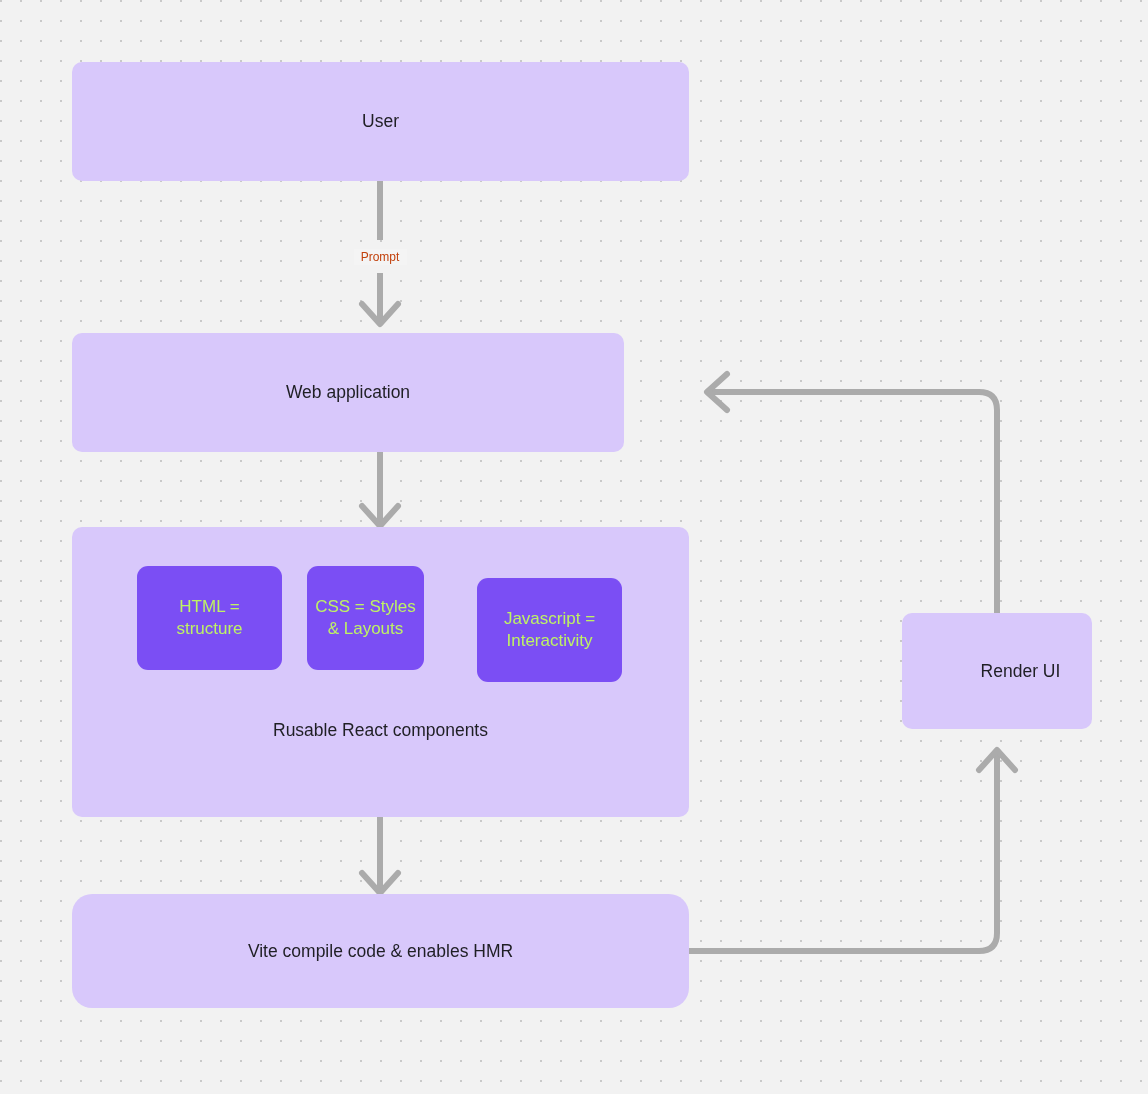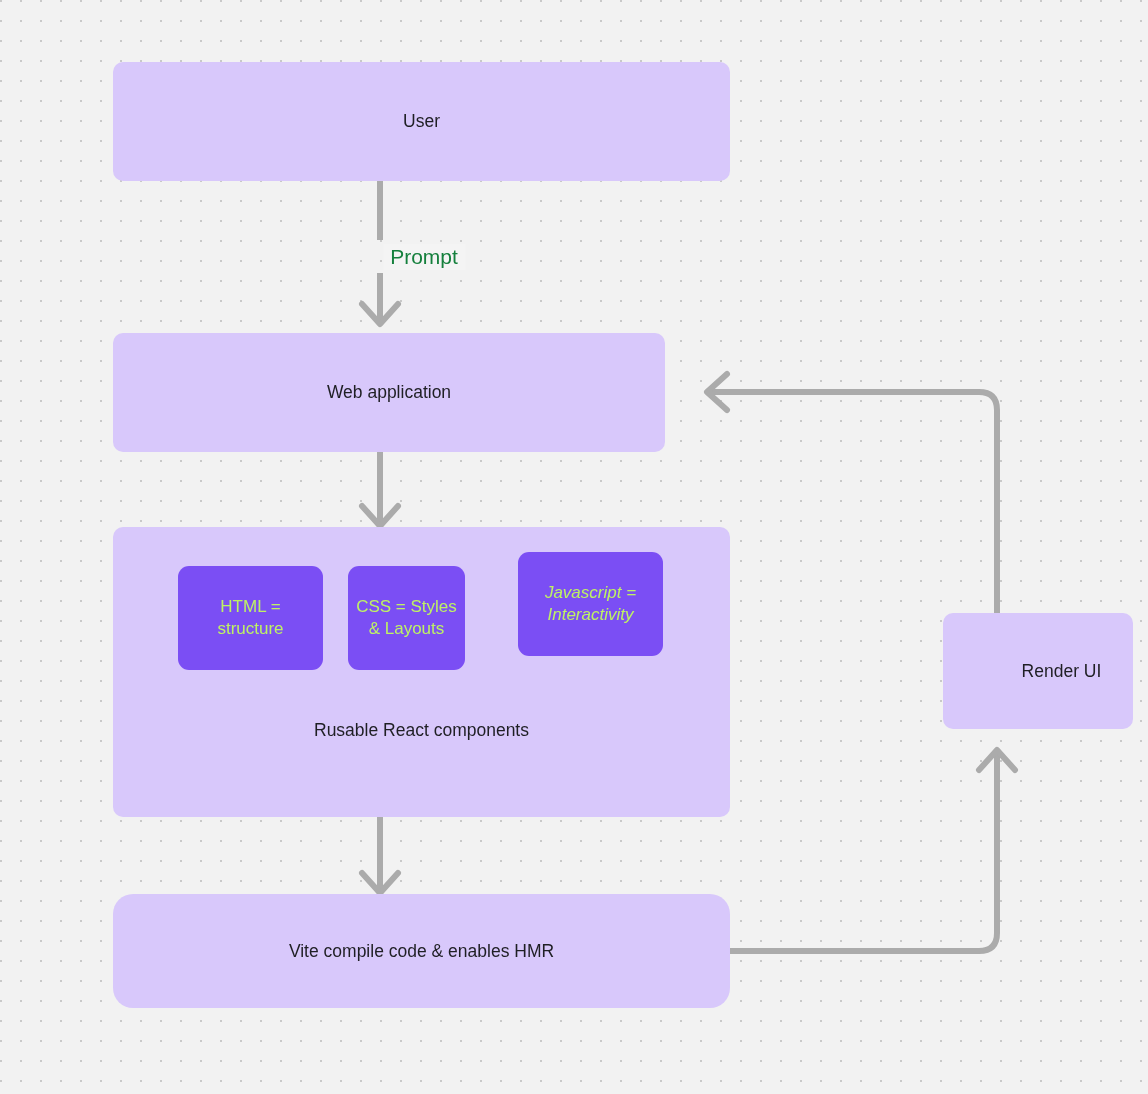--- a/index.html
+++ b/index.html
@@ -30,21 +30,20 @@
     justify-content: center;
     text-align: center;
     border-radius: 10px;
     line-height: 1.28;
   }
 
   .node-light {
     background: #d8c8fb;
     color: #1f1f24;
     font-size: 17.5px;
-    margin-left: 41px;
   }
 
   .node-dark {
     background: #7b4ef4;
     color: #bef264;
     font-size: 17px;
     border-radius: 11px;
   }
 
   
@@ -85,24 +84,23 @@
     stroke-linecap: round;
     stroke-linejoin: round;
   }
 
   
   .edge-label {
     position: absolute;
     transform: translate(-50%, -50%);
     background: #f4f4f4;
     padding: 1px 7px;
-    font-size: 21px;
-    color: #15803d;
+    font-size: 12px;
+    color: #c2410c;
     white-space: nowrap;
-    margin-left: 44px;
   }
 </style>
 </head>
 <body>
 
 <div id="canvas">
 
   <svg id="edges" viewBox="0 0 1148 1094" width="1148" height="1094">
 
     <g>
@@ -151,21 +149,21 @@
       </span>
     </div>
 
     <div class="node node-dark" style="left:235px; top:39px; width:117px; height:104px;">
       <span>
         <span>CSS = Styles</span><br>
         <span>&amp; Layouts</span>
       </span>
     </div>
 
-    <div class="node node-dark" style="left:405px; top:25px; width:145px; height:104px;font-style:italic;">
+    <div class="node node-dark" style="left:405px; top:51px; width:145px; height:104px;">
       <span>
         <span>Javascript =</span><br>
         <span>Interactivity</span>
       </span>
     </div>
 
     <div class="group-label" style="top:192px;">Rusable React components</div>
   </div>
 
   <div class="node node-light" style="left:72px; top:894px; width:617px; height:114px;border-radius:20px;">

